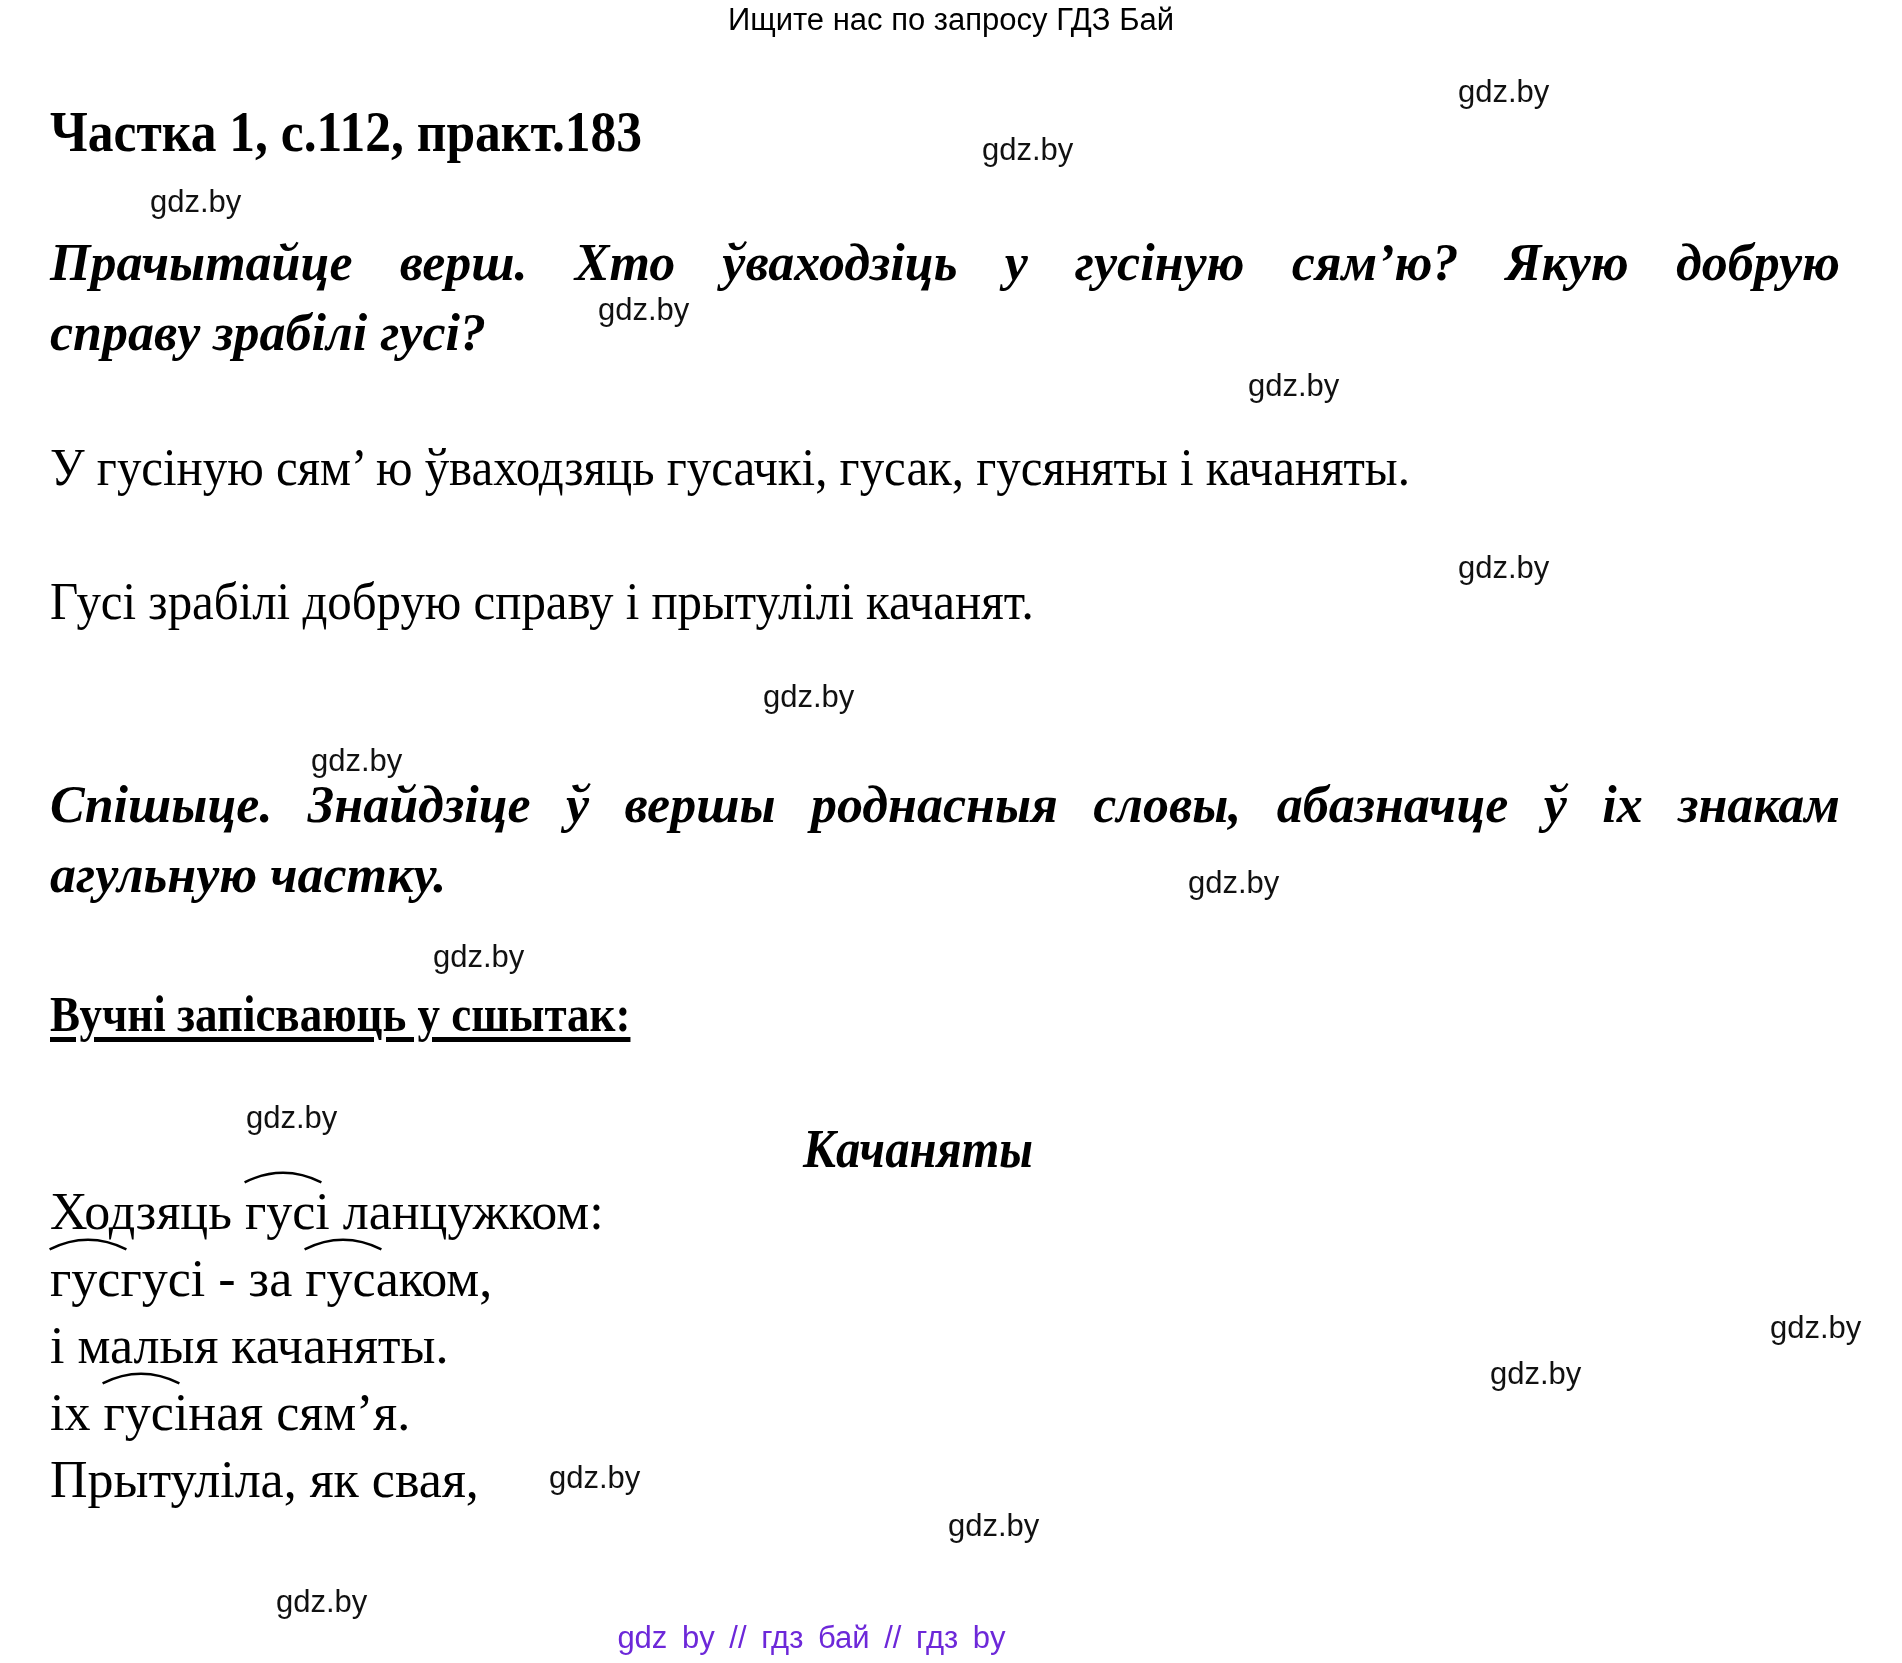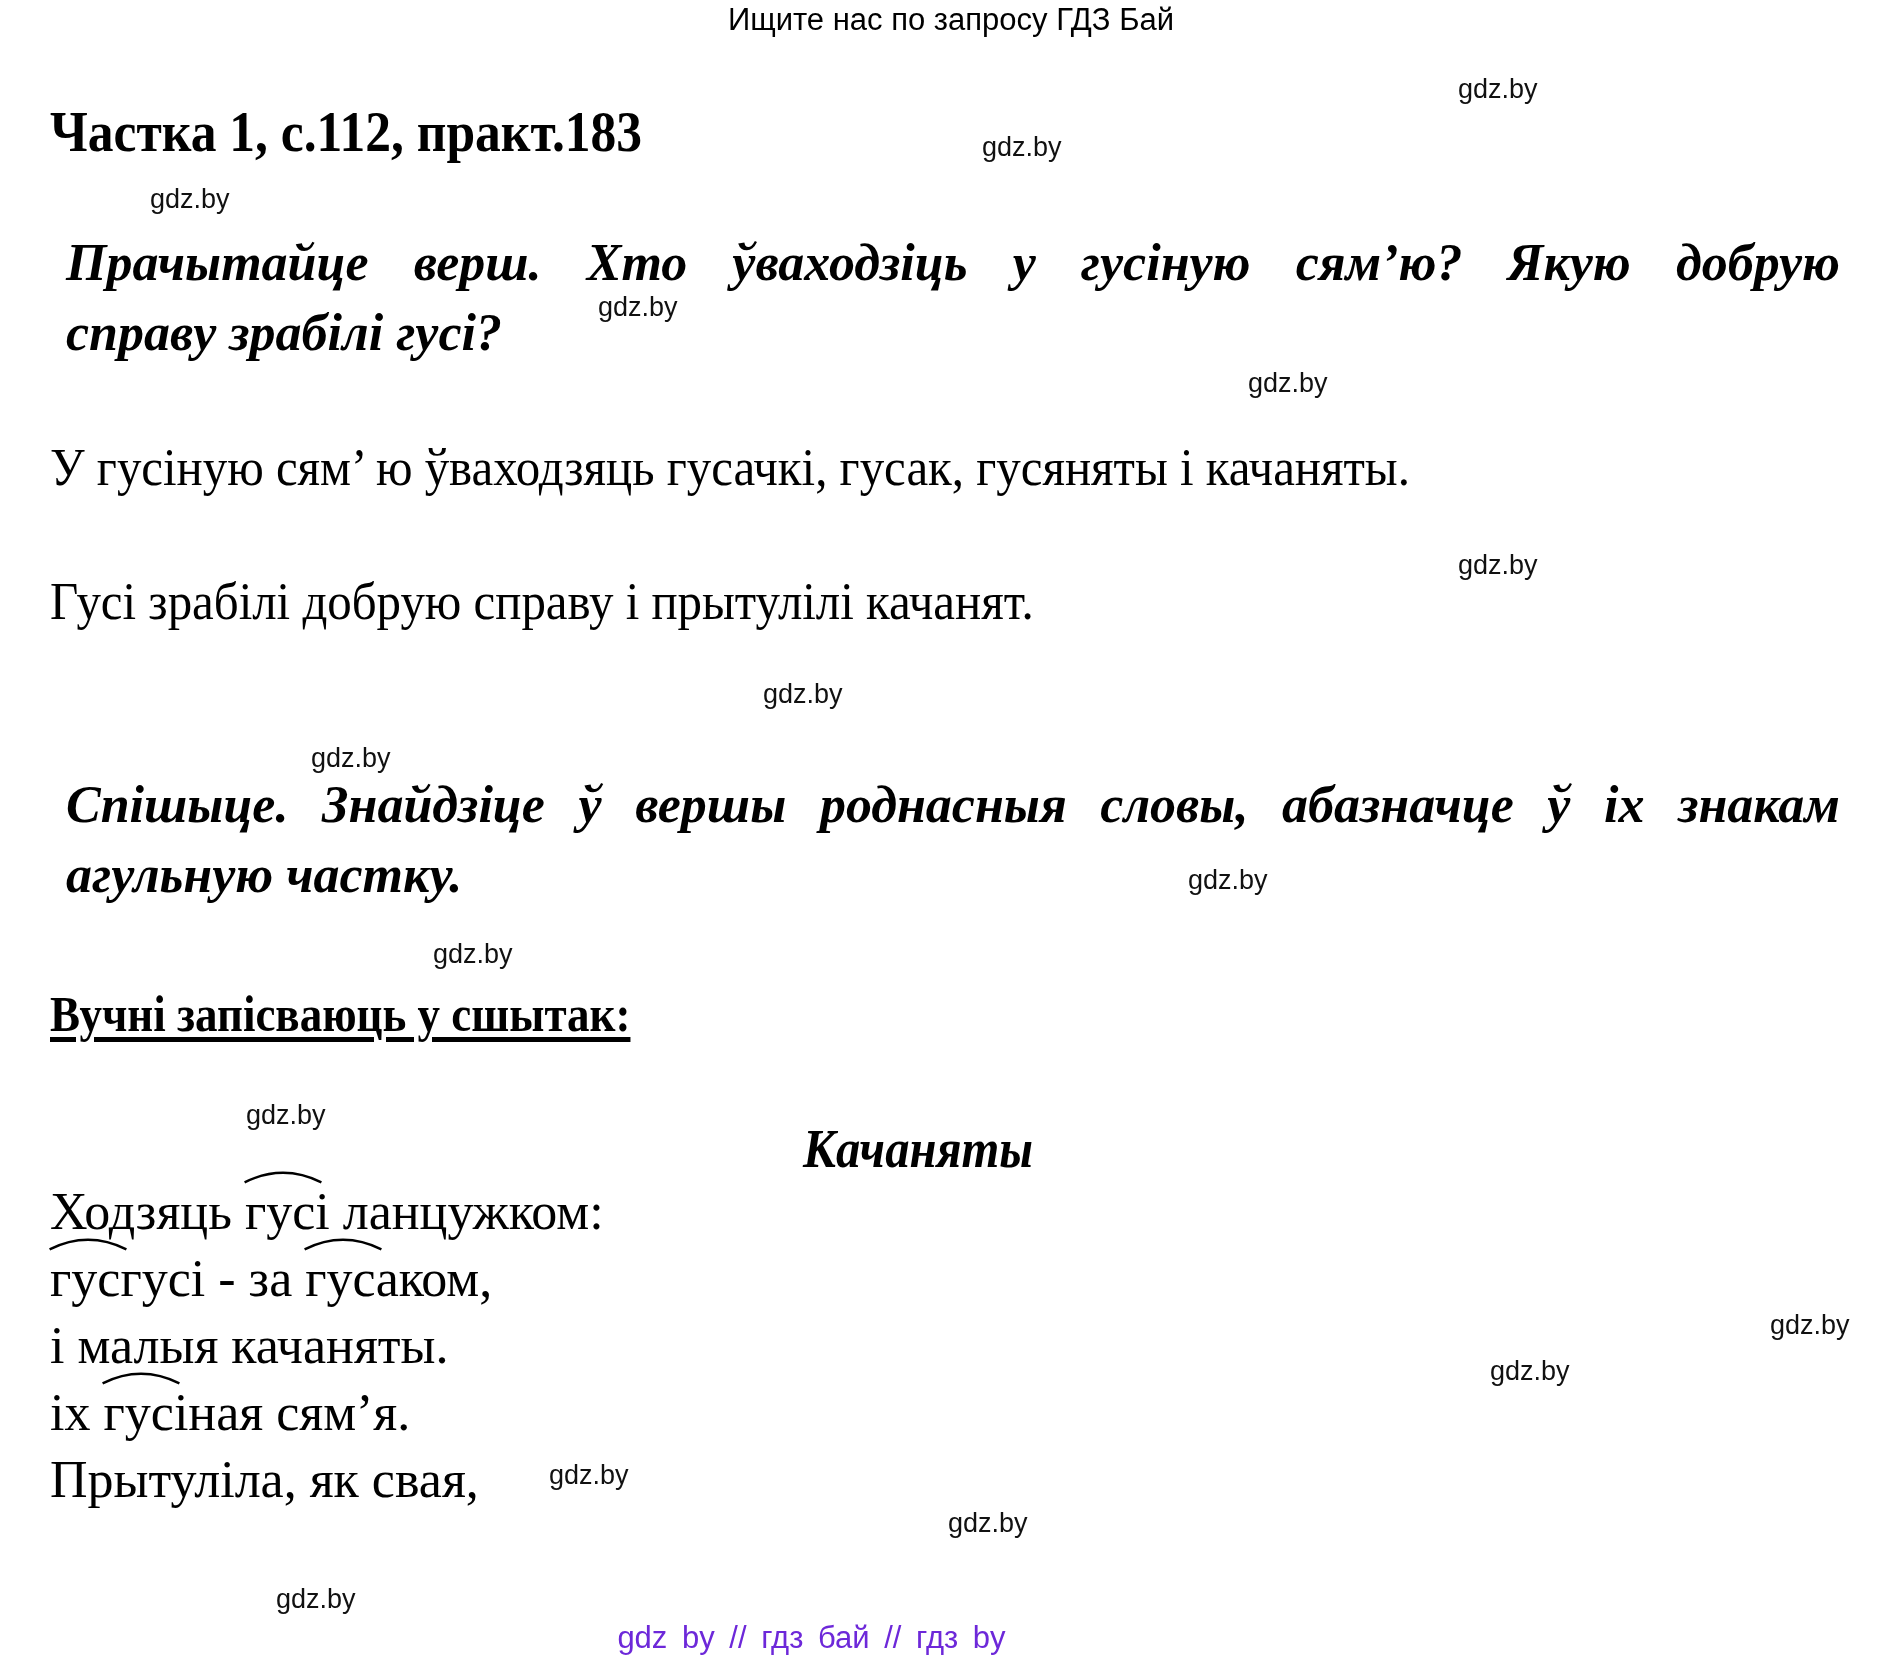--- a/index.html
+++ b/index.html
@@ -2,24 +2,24 @@
 <html><head>
 <meta charset="utf-8">
 <style>
   html, body { margin: 0; padding: 0; background: #ffffff; }
   body { width: 1902px; height: 1663px; position: relative; overflow: hidden; }
   .abs { position: absolute; white-space: nowrap; }
   .serif { font-family: "Liberation Serif", "DejaVu Serif", serif; color: #000; }
   .sans { font-family: "Liberation Sans", "DejaVu Sans", sans-serif; }
   .topbanner { left: 0; width: 1902px; top: 2px; text-align: center; font-size: 31px; color: #000000; }
   .footer { left: 0; width: 1623px; top: 1620px; text-align: center; font-size: 31px; color: #6d28d9; word-spacing: 6px; }
-  .wm { font-size: 27px; color: #111; }
+  .wm { font-size: 31px; color: #111; }
   .heading { left: 50px; top: 100px; font-size: 56px; font-weight: bold; transform: scaleX(0.92); transform-origin: left top; }
   .task { left: 50px; font-size: 52px; font-weight: bold; font-style: italic; width: 1790px; line-height: 70px; text-align: justify; }
-  .task-line { display: block; text-align-last: justify; margin-left: 16px; }
+  .task-line { display: block; text-align-last: justify; }
   .task-line.last { text-align-last: left; }
   .answer { left: 50px; font-size: 52px; transform: scaleX(0.94); transform-origin: left top; }
   .subhead { left: 50px; top: 985px; font-size: 50px; font-weight: bold; text-decoration: underline; text-decoration-thickness: 5px; text-underline-offset: 6px; transform: scaleX(0.9); transform-origin: left top; }
   .poem-title { left: 803px; top: 1118px; font-size: 54px; font-weight: bold; font-style: italic; transform: scaleX(0.9); transform-origin: left top; }
   .poem { left: 50px; top: 1178px; font-size: 52px; line-height: 67px; }
   .poem-line { display: block; position: relative; }
   .root { position: relative; display: inline-block; }
   .arc { position: absolute; left: -2px; right: -2px; top: -10px; height: 16px; pointer-events: none; }
 </style>
 </head>

